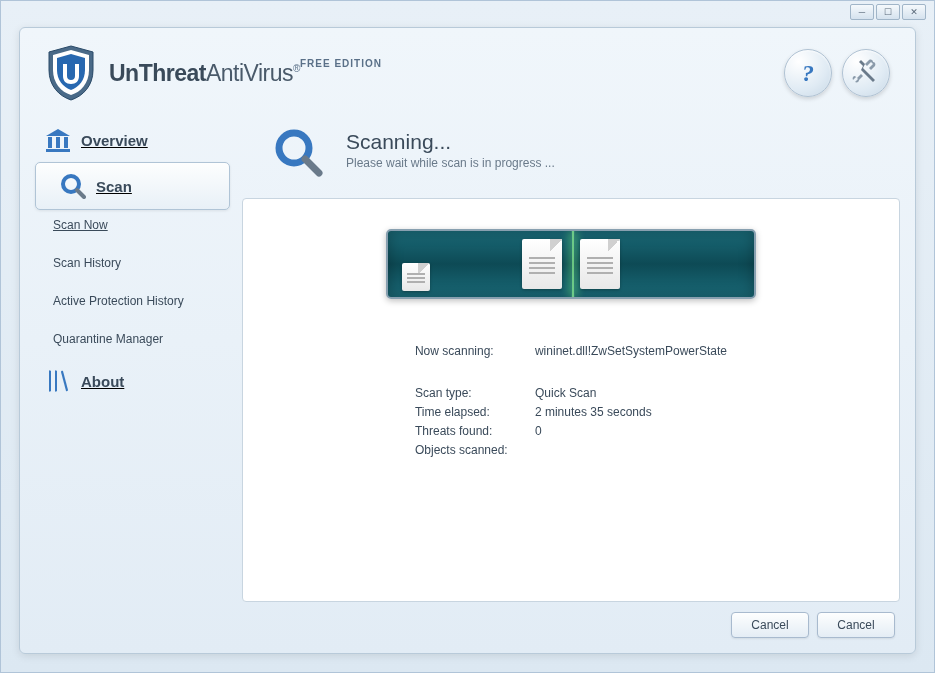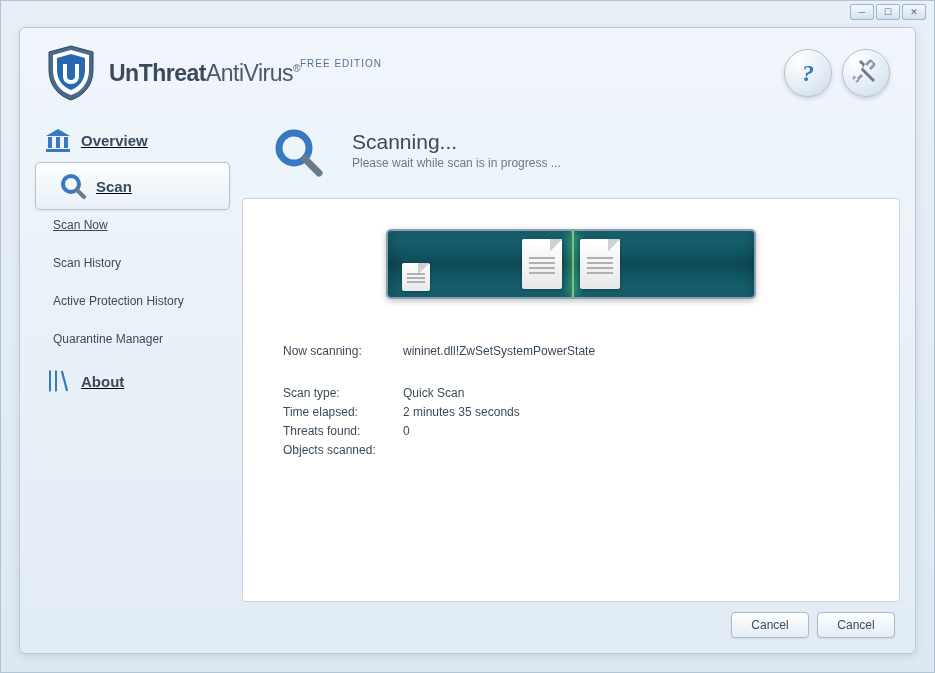--- a/index.html
+++ b/index.html
@@ -82,21 +82,21 @@
     }
     .brand-name .bold {
       font-weight: 600;
     }
     .brand-name .regular {
       font-weight: 400;
       color: #4a5a6a;
     }
     .brand-edition {
       font-size: 10px;
-      font-weight: 400;
+      font-weight: 700;
       color: #5a7088;
       letter-spacing: 1px;
       text-align: right;
       margin-top: -2px;
     }
     .reg-mark {
       font-size: 10px;
       vertical-align: super;
       color: #5a7088;
     }
@@ -164,21 +164,21 @@
       font-weight: 500;
     }
     .main-content {
       flex: 1;
       display: flex;
       flex-direction: column;
     }
     .content-header {
       display: flex;
       align-items: flex-start;
-      gap: 28px;
+      gap: 22px;
       padding: 8px 30px 20px 30px;
     }
     .scan-icon-large {
       width: 52px;
       height: 52px;
     }
     .content-title-area {
       padding-top: 4px;
     }
     .content-title {
@@ -192,20 +192,21 @@
       margin-top: 2px;
     }
     .content-panel {
       flex: 1;
       background: #ffffff;
       border: 1px solid #c8d5e0;
       border-radius: 4px;
       padding: 30px 40px 20px 40px;
       display: flex;
       flex-direction: column;
+      align-items: center;
     }
     .scan-visual {
       align-self: center;
       width: 370px;
       height: 70px;
       background: linear-gradient(to bottom, #1a6a78 0%, #0d4a55 50%, #1a6a78 100%);
       border: 2px solid #88a0b0;
       border-radius: 5px;
       box-shadow: 0 2px 6px rgba(0,0,0,0.25), inset 0 0 15px rgba(0,0,0,0.3);
       position: relative;

